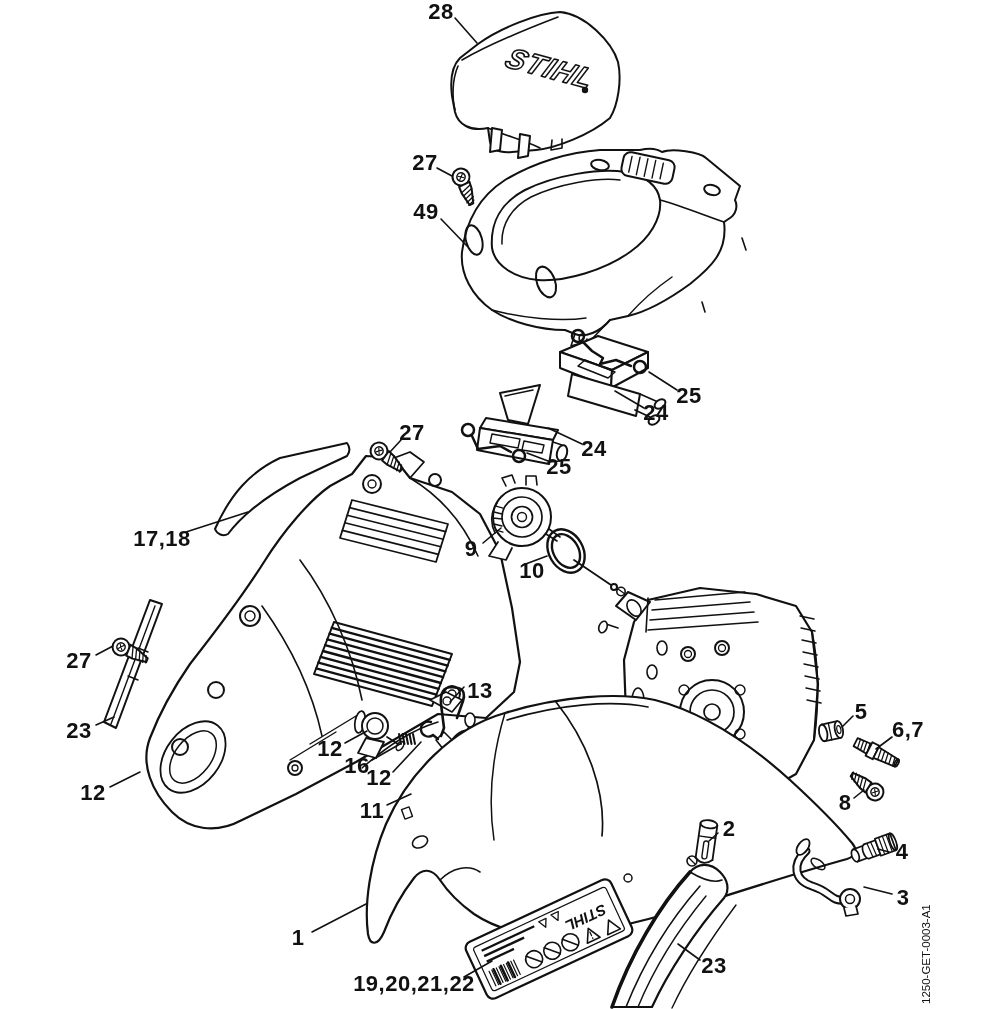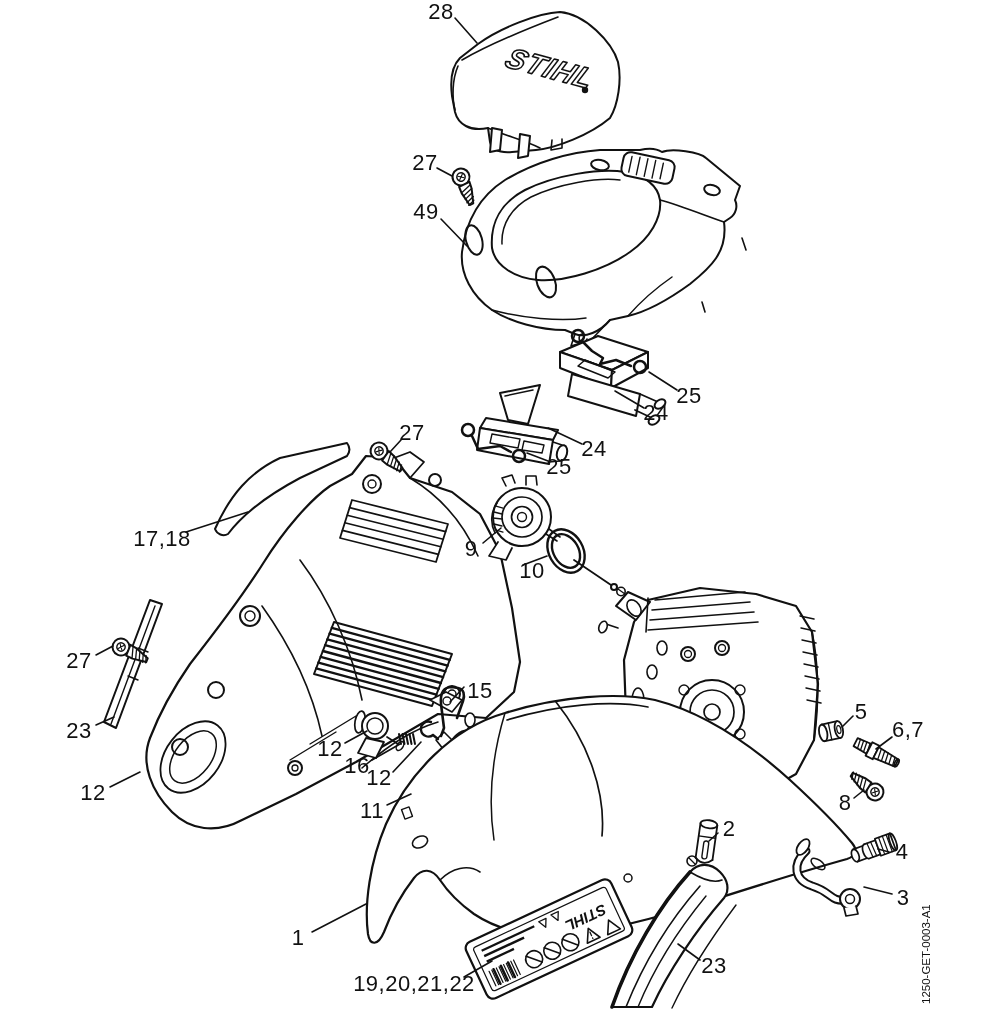--- a/index.html
+++ b/index.html
@@ -1,19 +1,19 @@
 <!DOCTYPE html>
 <html><head>
 <meta charset="utf-8">
 <style>
   html,body{margin:0;padding:0;background:#ffffff;}
   #stage{position:relative;width:1000px;height:1009px;background:#ffffff;overflow:hidden;
          font-family:"Liberation Sans",sans-serif;}
   #artwork{position:absolute;left:0;top:0;}
-  .plabel{position:absolute;transform:translate(-50%,-50%);font-weight:normal;font-size:22px;
+  .plabel{position:absolute;transform:translate(-50%,-50%);font-weight:bold;font-size:22px;
           color:#111;white-space:nowrap;letter-spacing:0.5px;}
   svg text{font-family:"Liberation Sans",sans-serif;}
 </style>
 </head>
 <body>
 
 <div id="stage">
 
 <svg id="artwork" width="1000" height="1009" viewBox="0 0 1000 1009" fill="none" stroke="#111" stroke-width="2" stroke-linejoin="round" stroke-linecap="round">
 
@@ -381,21 +381,21 @@
   <div class="plabel" style="left:656px;top:413px">24</div>
   <div class="plabel" style="left:594px;top:449px">24</div>
   <div class="plabel" style="left:559px;top:467px">25</div>
   <div class="plabel" style="left:412px;top:433px">27</div>
   <div class="plabel" style="left:162px;top:539px">17,18</div>
   <div class="plabel" style="left:471px;top:549px">9</div>
   <div class="plabel" style="left:532px;top:571px">10</div>
   <div class="plabel" style="left:79px;top:661px">27</div>
   <div class="plabel" style="left:79px;top:731px">23</div>
   <div class="plabel" style="left:93px;top:793px">12</div>
-  <div class="plabel" style="left:480px;top:691px">15</div>
+  <div class="plabel" style="left:480px;top:691px">13</div>
   <div class="plabel" style="left:330px;top:749px">12</div>
   <div class="plabel" style="left:357px;top:766px">16</div>
   <div class="plabel" style="left:379px;top:778px">12</div>
   <div class="plabel" style="left:372px;top:811px">11</div>
   <div class="plabel" style="left:861px;top:712px">5</div>
   <div class="plabel" style="left:908px;top:730px">6,7</div>
   <div class="plabel" style="left:845px;top:803px">8</div>
   <div class="plabel" style="left:729px;top:829px">2</div>
   <div class="plabel" style="left:902px;top:852px">4</div>
   <div class="plabel" style="left:903px;top:898px">3</div>

